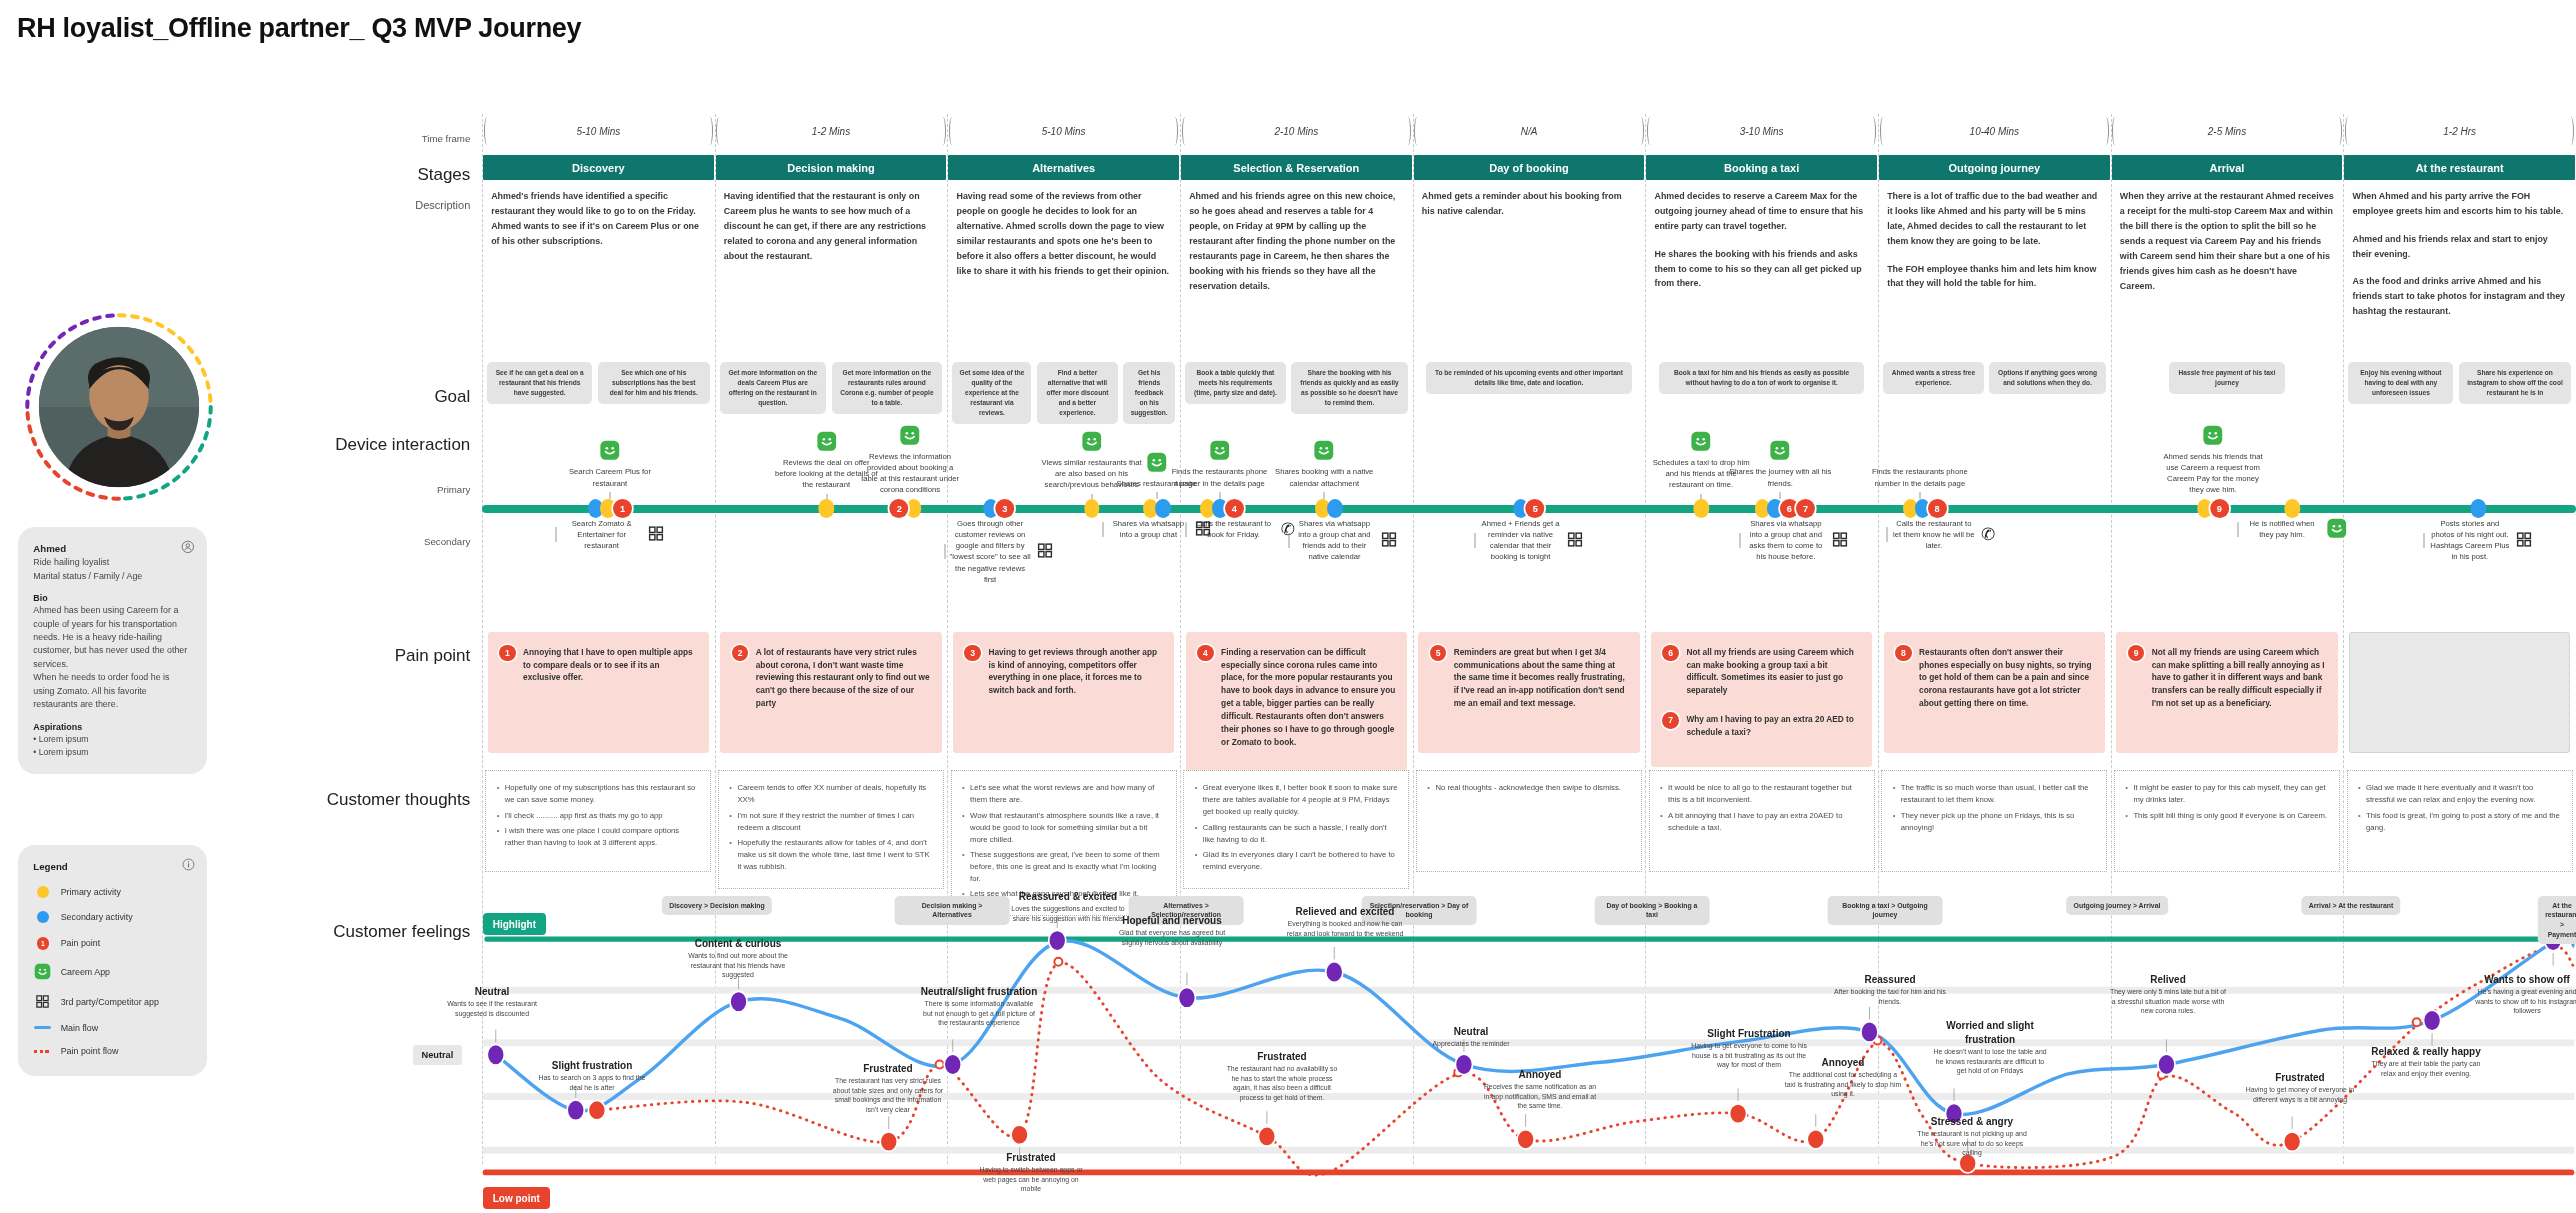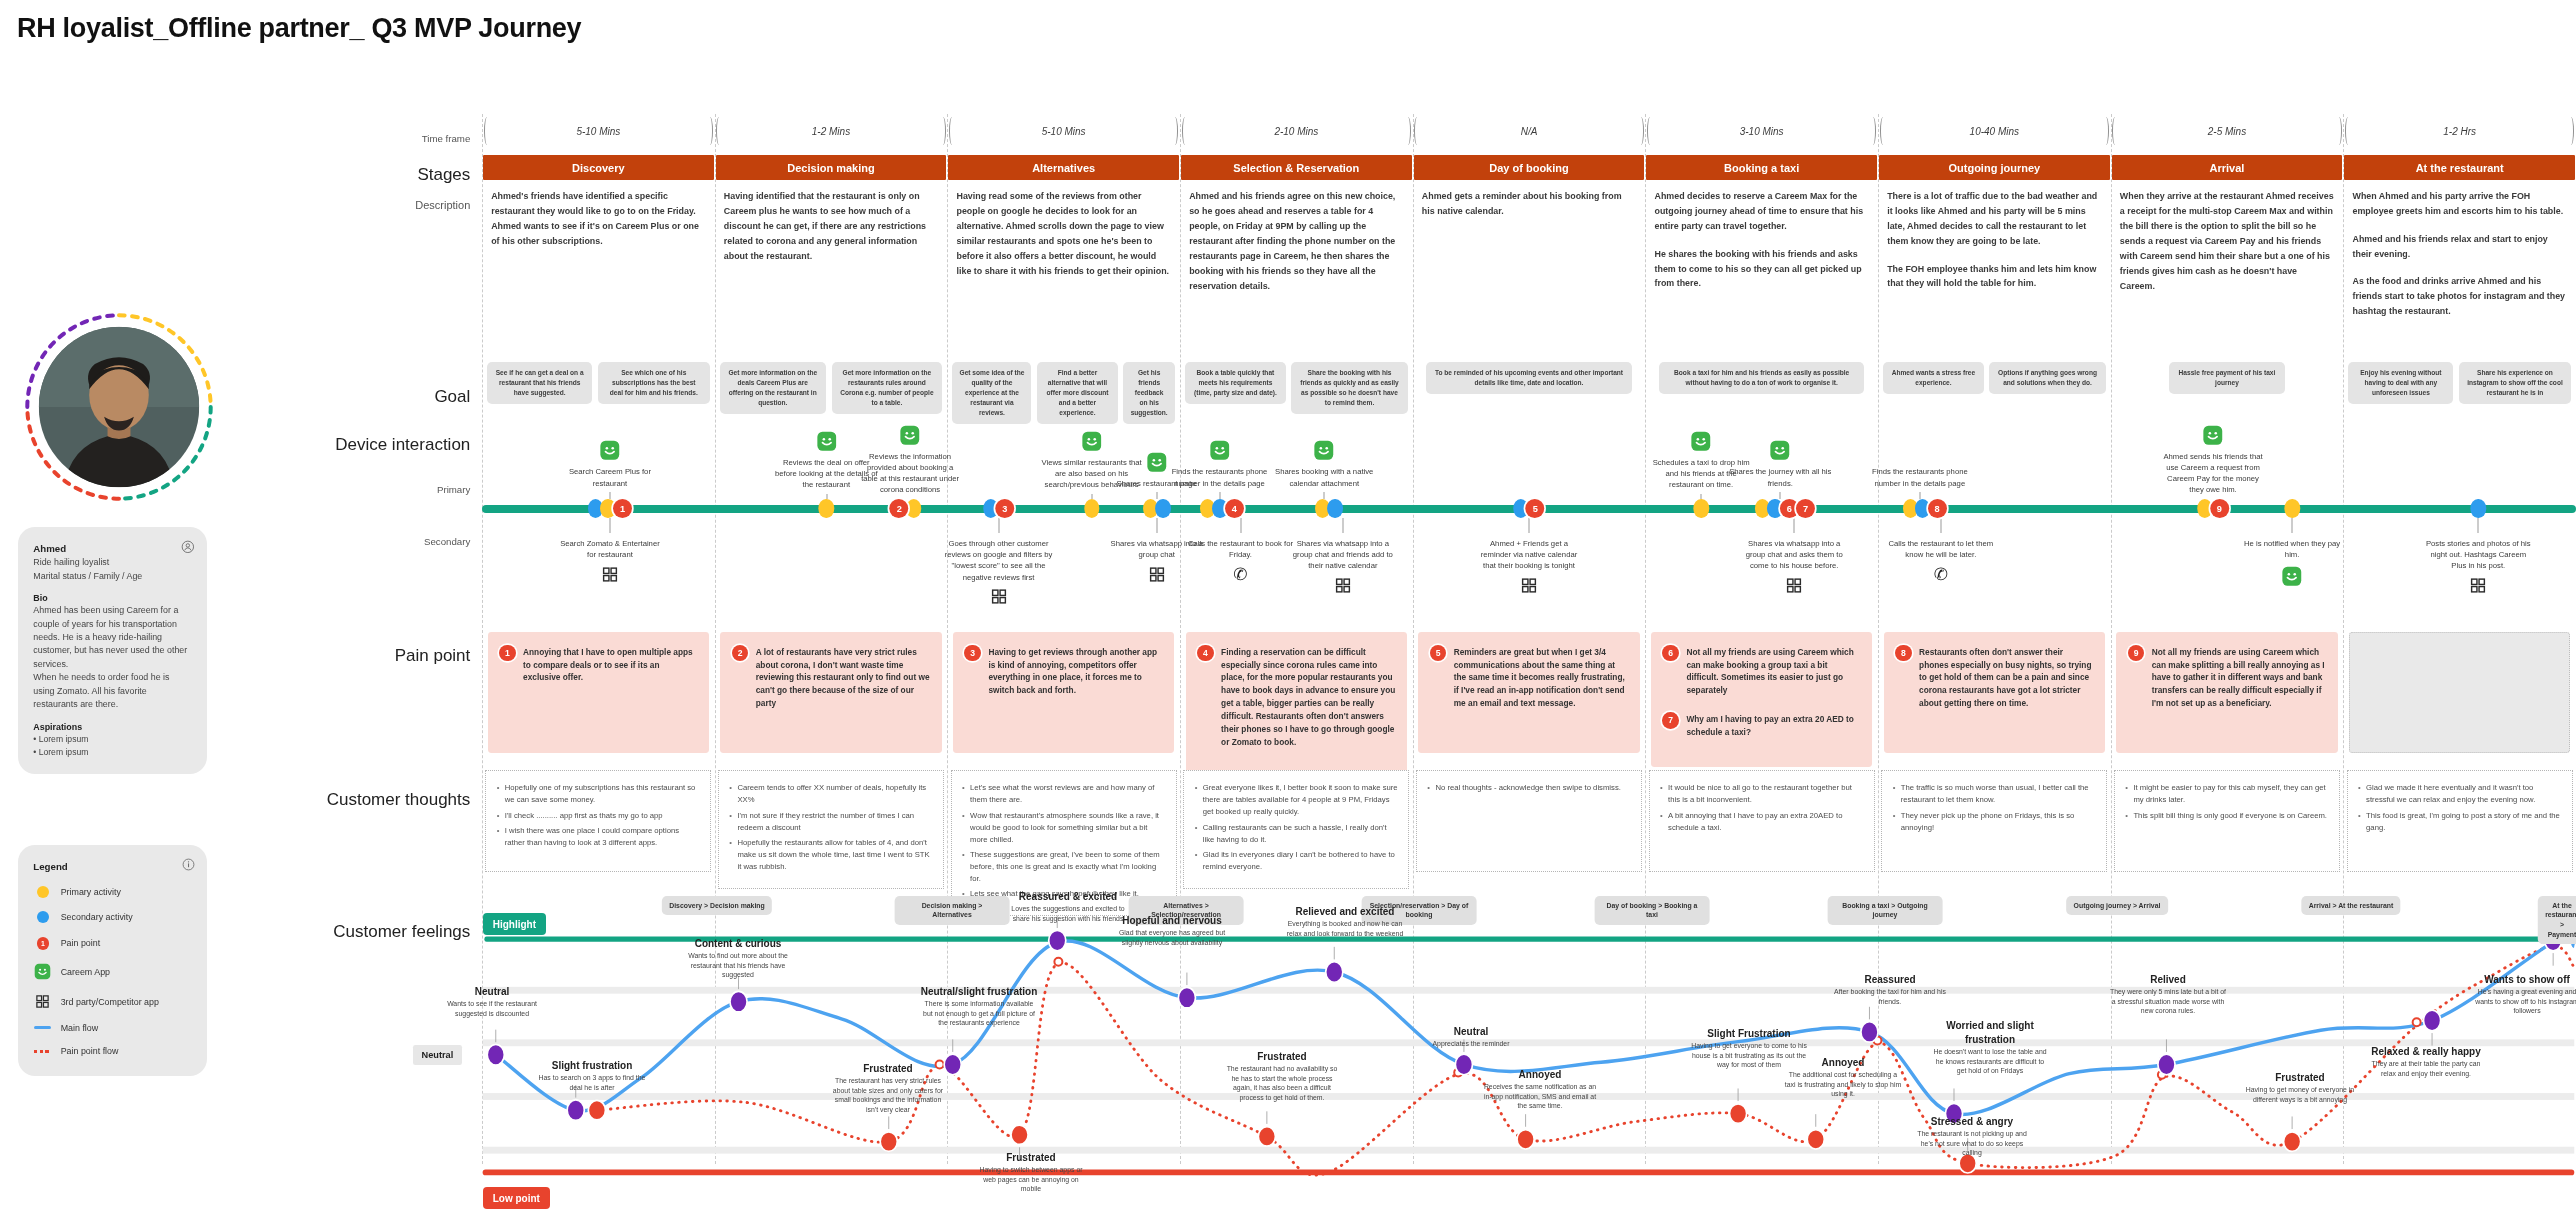--- a/index.html
+++ b/index.html
@@ -36,38 +36,38 @@
   #band-desc{top:74px;height:172px;}
   #band-goal{top:248px;height:69px;}
   #band-device{top:317px;height:192px;}
   #band-pain{top:518px;height:130px;}
   #band-thoughts{top:656px;height:104px;}
   .tf-cell{position:relative;display:flex;align-items:center;justify-content:center;font-style:italic;font-size:10px;color:#3c3c3c;}
   .tf-cell::before,.tf-cell::after{content:"";position:absolute;top:2.9px;bottom:2.9px;width:5.1px;}
   .tf-cell::before{left:1.7px;border-left:1px solid #8f8f8f;border-radius:60% 0 0 60%;}
   .tf-cell::after{right:1.7px;border-right:1px solid #8f8f8f;border-radius:0 60% 60% 0;}
   .stage-cell{padding:0 1.1px;}
-  .stage-bar{height:25px;background:#c2410c;border-radius:1.1px;display:flex;align-items:center;justify-content:center;color:#fff;font-size:11px;font-weight:bold;}
+  .stage-bar{height:25px;background:#0f766e;border-radius:1.1px;display:flex;align-items:center;justify-content:center;color:#fff;font-size:11px;font-weight:bold;}
   .desc-cell{padding:1.1px 9.2px;font-size:8.9px;font-weight:600;color:#3a3a3a;line-height:1.68;}
   .desc-cell p{margin:0 0 12.6px 0;}
   .goal-cell{display:flex;align-items:flex-start;justify-content:center;gap:5.7px;padding:0 5.1px;}
   .chip{background:#E4E4E4;border-radius:5.1px;padding:6.3px 6.9px;font-size:6.6px;font-weight:bold;color:#3d3d3d;text-align:center;line-height:1.5;max-width:46%;}
   .chip.wide{max-width:86%;}
   .dev-cell{position:relative;}
   #tline{position:absolute;left:0;top:391px;width:100%;height:8px;background:#13A483;border-radius:4px;z-index:1;}
   .mgroup{position:absolute;top:68px;transform:translateX(-50%);display:flex;align-items:center;z-index:3;}
   .md{width:15.4px;height:19px;border-radius:50%;}
   .md+.md{margin-left:-2.9px;}
   .md.blue{background:#2D9CEE;}
   .md.yellow{background:#FFC628;}
   .md.pain{width:19px;height:19px;background:#E8432D;box-shadow:0 0 0 1.7px #fff;color:#fff;display:flex;align-items:center;justify-content:center;font-size:9.2px;font-weight:bold;z-index:4;}
   .pitem{position:absolute;top:0;height:68px;transform:translateX(-50%);display:flex;flex-direction:column;justify-content:flex-end;align-items:center;gap:3.4px;width:103px;z-index:2;}
   .pitem .txt,.sitem .txt{font-size:7.7px;color:#3b3b3b;text-align:center;line-height:1.45;}
   .pitem::after{content:"";width:0.6px;height:6.9px;background:#9a9a9a;}
-  .sitem{position:absolute;top:87px;transform:translateX(-50%);display:flex;flex-direction:column;align-items:center;gap:5.1px;width:109px;z-index:2;}
+  .sitem{position:absolute;top:87px;transform:translateX(-50%);display:flex;flex-direction:row;align-items:center;gap:5.1px;width:109px;z-index:2;}
   .sitem::before{content:"";width:0.6px;height:15px;background:#9a9a9a;}
   .phoneic{font-size:17px;color:#222;line-height:1;}
   .pain-cell{padding:0 5.7px;}
   .pain-box{background:#FADBD5;border-radius:3.4px;min-height:121px;padding:12.6px 11.4px;box-sizing:border-box;}
   .pain-box.empty{background:#E9E9E9;border:0.6px dotted #bdbdbd;}
   .pain-row{display:flex;gap:7.4px;align-items:flex-start;margin-bottom:15px;}
   .pain-num{flex:0 0 auto;width:16.6px;height:16.6px;border-radius:50%;background:#E8432D;box-shadow:0 0 0 1.7px #fff;color:#fff;font-weight:bold;font-size:8.6px;display:flex;align-items:center;justify-content:center;}
   .pain-tx{font-size:8.3px;font-weight:bold;color:#333;line-height:1.55;padding-top:1.1px;}
   .th-cell{padding:0 3.4px;}
   .th-box{background:#fff;border:0.9px dotted #b5b5b5;min-height:102px;padding:11.4px 9.2px;box-sizing:border-box;}

